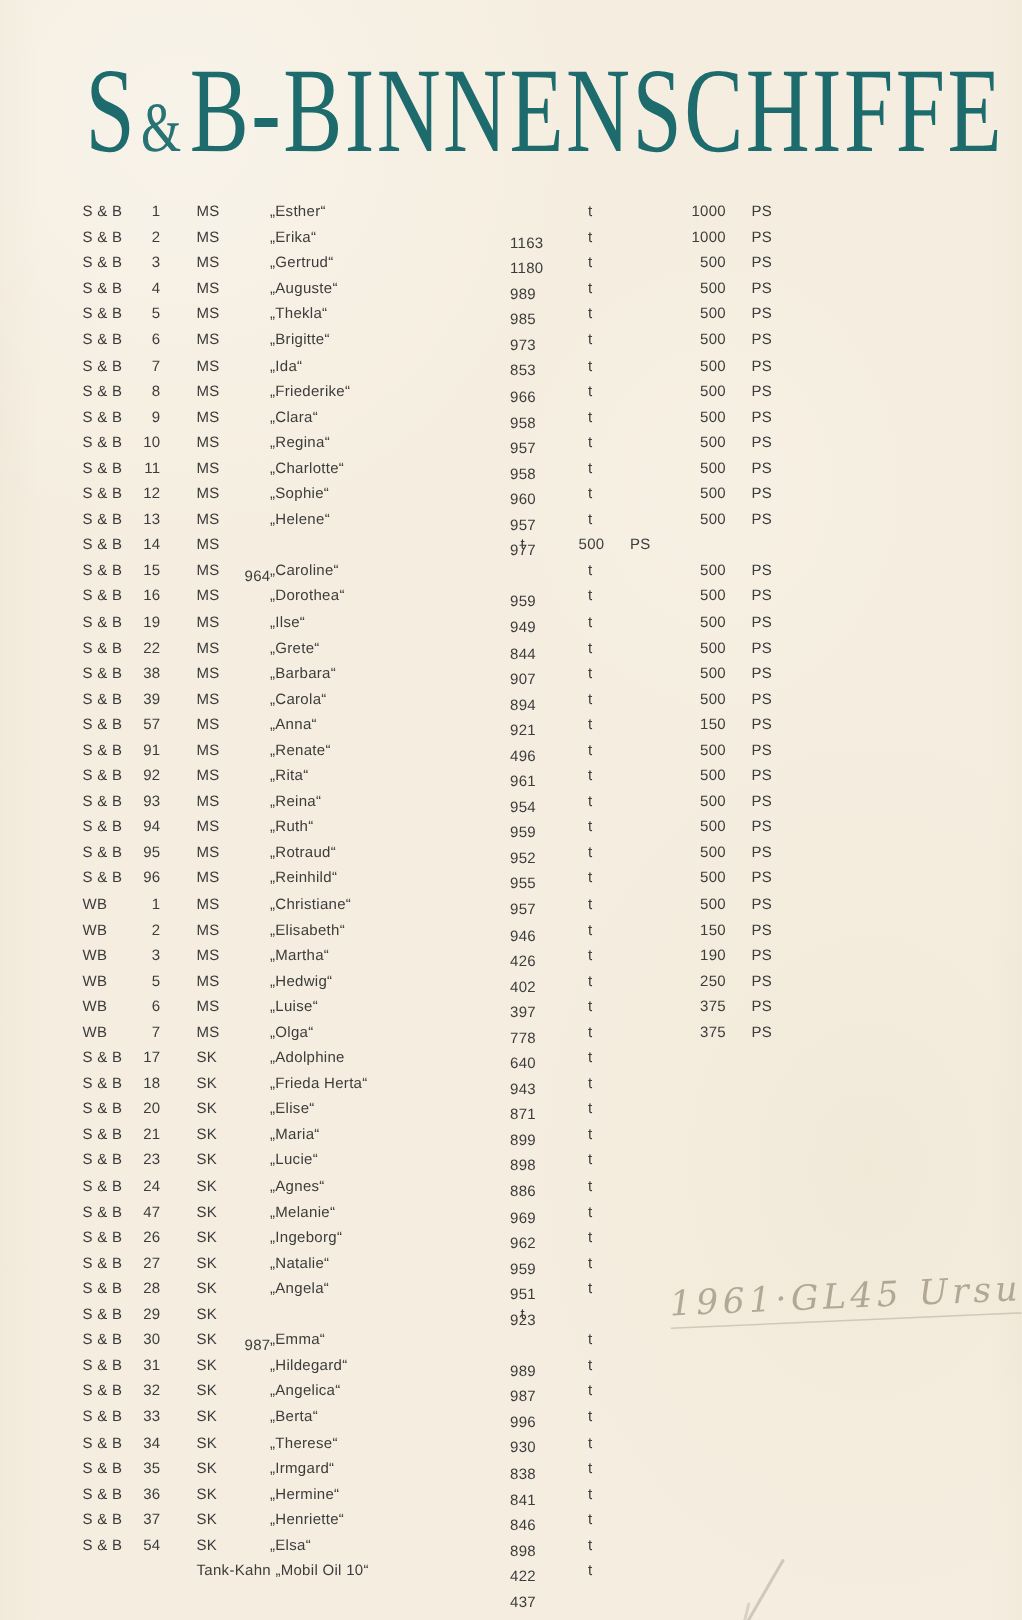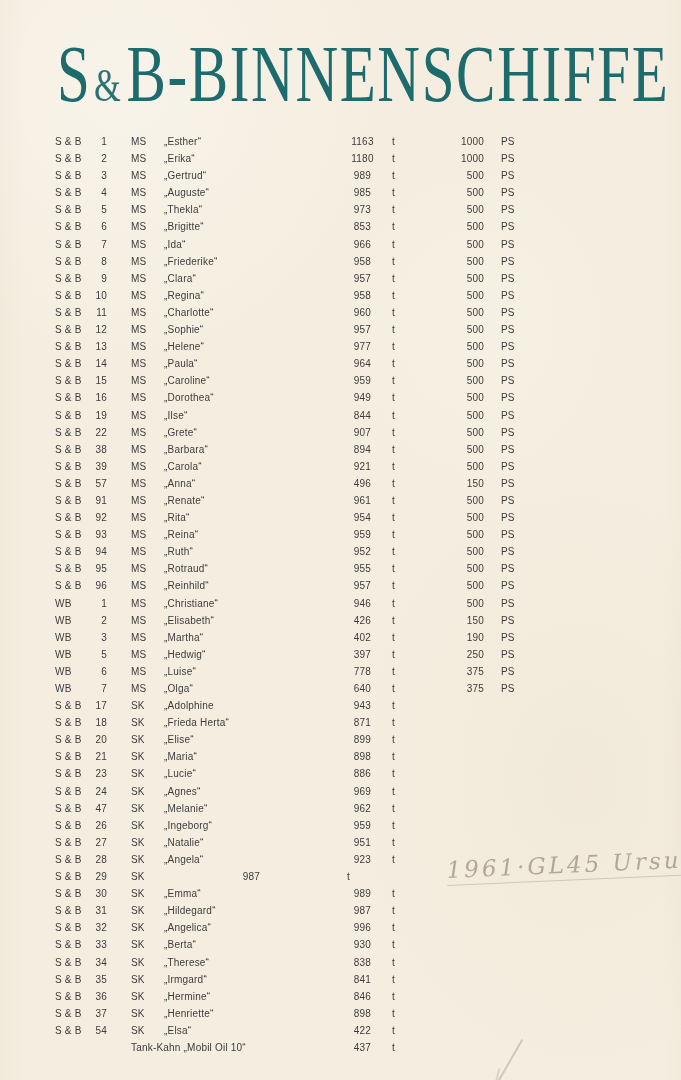--- a/index.html
+++ b/index.html
@@ -31,22 +31,22 @@
     color:#3c3c3c;font-size:10px;letter-spacing:.2px;
   }
   .row{
     display:grid;
     grid-template-columns:36px 16px 56px 177px 45px 18px 81px 30px;
     height:17.1px;line-height:17.1px;
   }
   .c{white-space:nowrap;overflow:visible;}
   .c-num{text-align:right;}
   .c-type{padding-left:24px;}
-  .c-name{padding-left:1px;}
-  .c-tons{text-align:center;}
+  .c-name{padding-left:1px;margin-left:16px;}
+  .c-tons{text-align:left;margin-top:21px;}
   .c-tunit{padding-left:7px;}
   .c-ps{text-align:right;}
   .c-psunit{padding-left:17px;}
   .handwriting{
     position:absolute;left:446px;top:857px;
     font-family:"DejaVu Serif", serif;font-style:italic;
     font-size:23px;letter-spacing:3px;white-space:nowrap;
     color:rgba(152,141,122,.72);
     transform:rotate(-2.5deg);transform-origin:left top;
     border-bottom:1px solid rgba(163,152,131,.42);
@@ -196,21 +196,20 @@
       <span class="c c-name">„Helene“</span>
       <span class="c c-tons">977</span>
       <span class="c c-tunit">t</span>
       <span class="c c-ps">500</span>
       <span class="c c-psunit">PS</span>
     </div>
     <div class="row">
       <span class="c c-code">S &amp; B</span>
       <span class="c c-num">14</span>
       <span class="c c-type">MS</span>
-      <span class="c c-name">„Paula“</span>
       <span class="c c-tons">964</span>
       <span class="c c-tunit">t</span>
       <span class="c c-ps">500</span>
       <span class="c c-psunit">PS</span>
     </div>
     <div class="row">
       <span class="c c-code">S &amp; B</span>
       <span class="c c-num">15</span>
       <span class="c c-type">MS</span>
       <span class="c c-name">„Caroline“</span>

